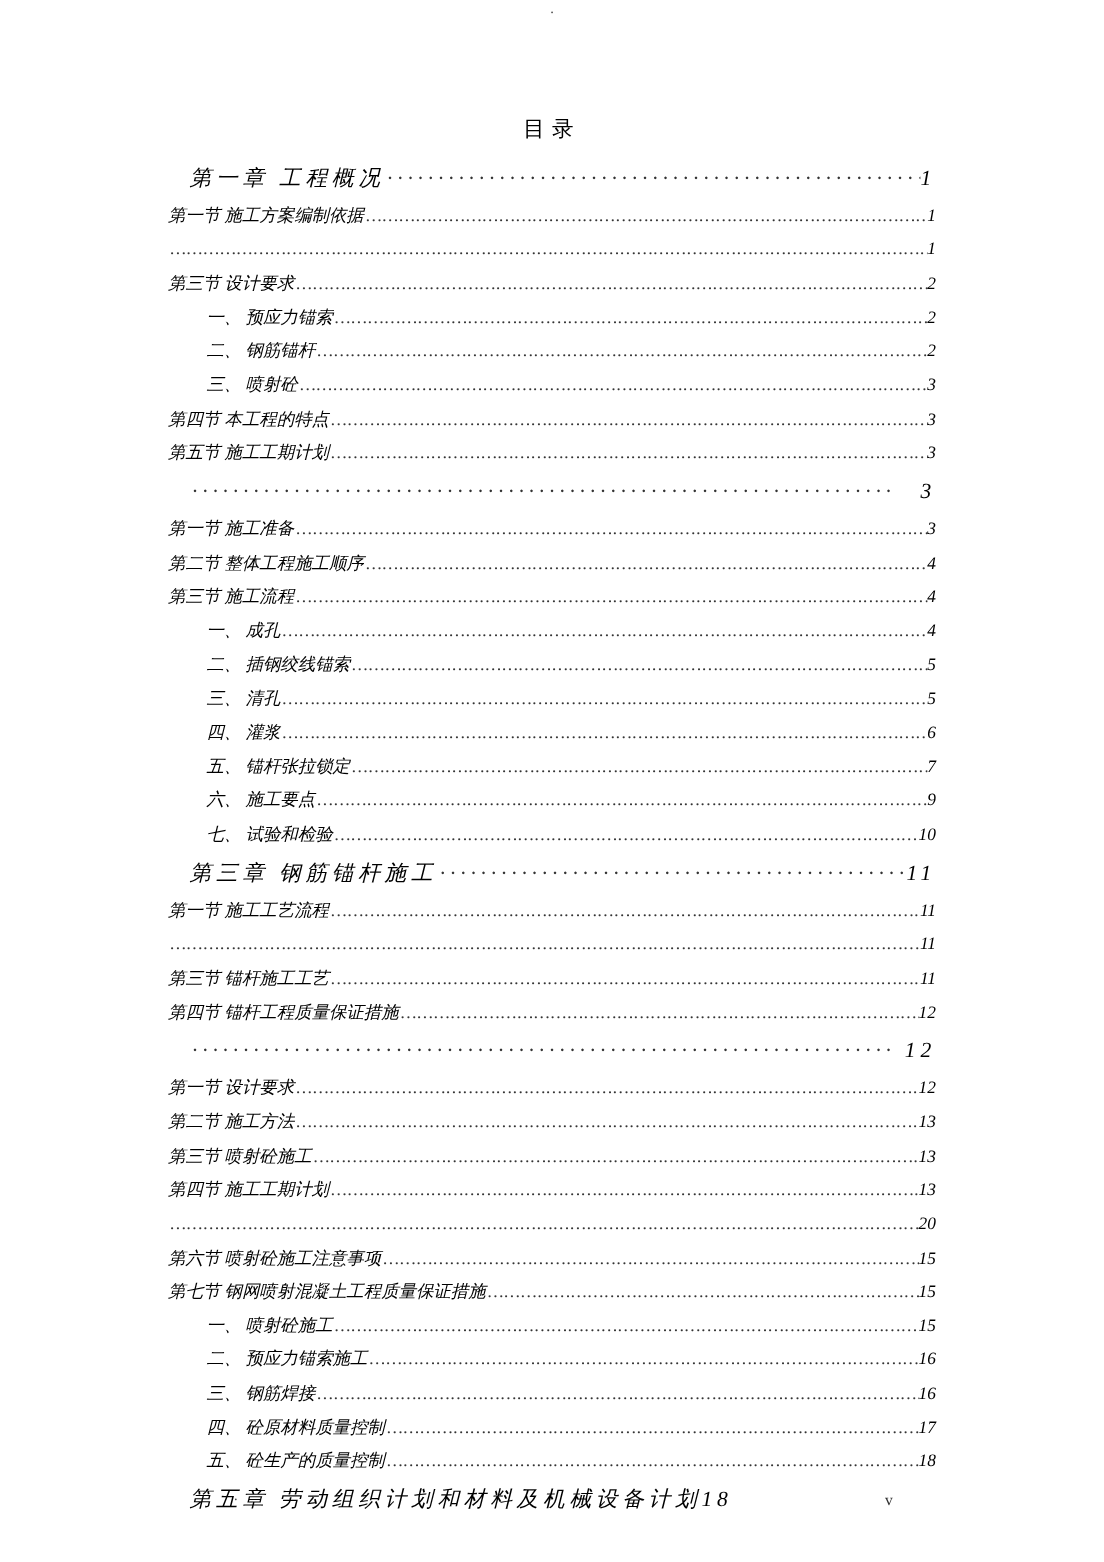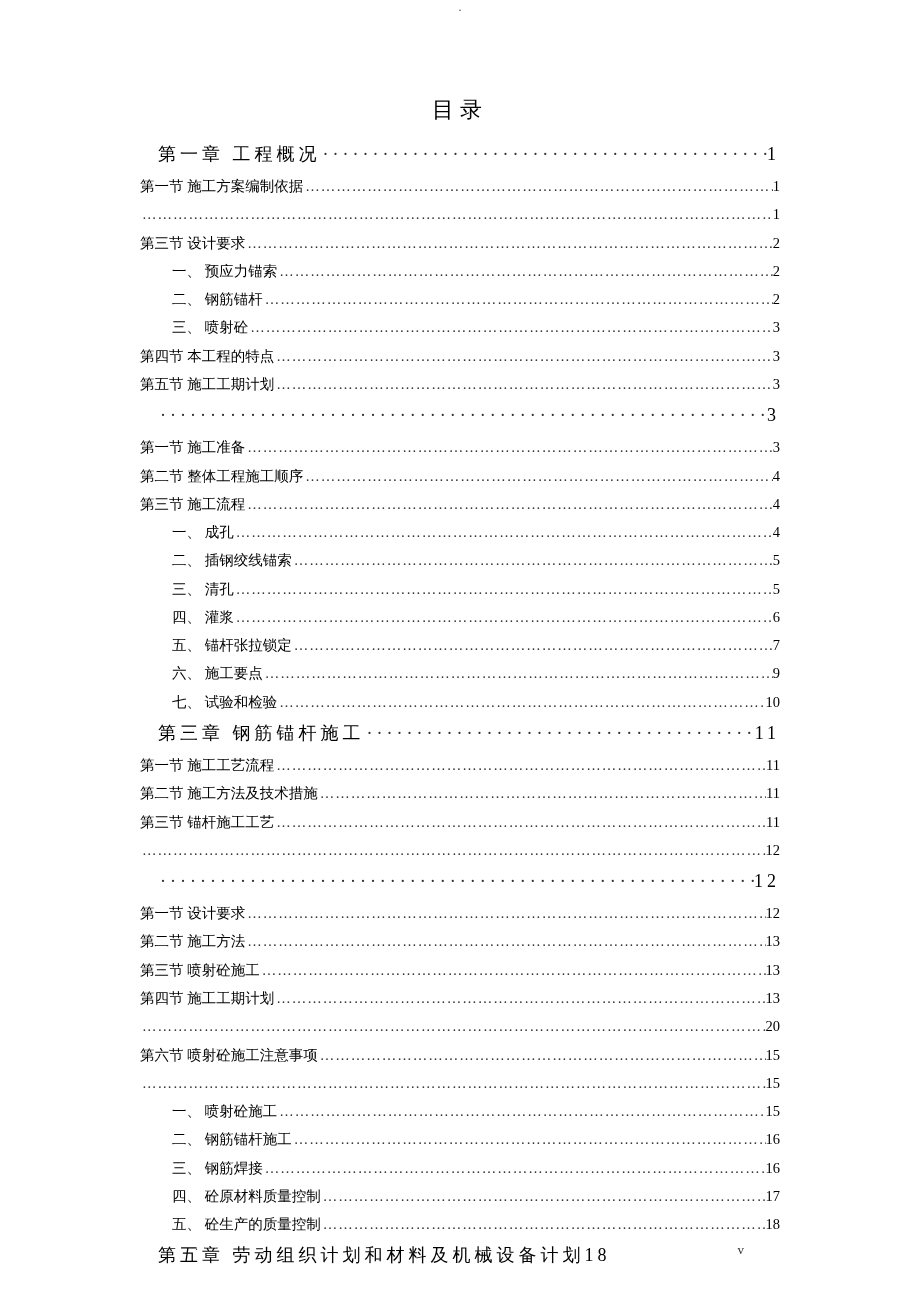--- a/index.html
+++ b/index.html
@@ -15,31 +15,32 @@
       padding: 60px 140px 60px 140px;
     }
     .top-dot {
       text-align: center;
       font-size: 12px;
       color: #444;
       margin-bottom: 20px;
     }
     .title {
       text-align: center;
-      font-size: 22px;
+      font-size: 18px;
       font-family: "KaiTi", "楷体", serif;
       letter-spacing: 6px;
       margin-bottom: 12px;
     }
     .toc-line {
       display: flex;
       align-items: center;
       font-size: 14.5px;
       line-height: 1.95;
       white-space: nowrap;
+      font-style: italic;
     }
     .toc-line.chapter {
       font-size: 18px;
       font-family: "KaiTi", "楷体", serif;
       letter-spacing: 4px;
       font-weight: normal;
     }
     .toc-line .label {
       flex: 0 0 auto;
     }
@@ -185,30 +186,30 @@
         <span class="label">第三章 钢筋锚杆施工</span>
         <span class="dots">·····································································</span>
         <span class="page">11</span>
       </div>
       <div class="toc-line indent-1">
         <span class="label">第一节 施工工艺流程</span>
         <span class="dots">……………………………………………………………………………………………………………………………………</span>
         <span class="page">11</span>
       </div>
       <div class="toc-line indent-1">
-        <span class="label">第二节 施工方法及技术措施</span>
         <span class="dots">……………………………………………………………………………………………………………………………………</span>
         <span class="page">11</span>
       </div>
       <div class="toc-line indent-1">
         <span class="label">第三节 锚杆施工工艺</span>
         <span class="dots">……………………………………………………………………………………………………………………………………</span>
         <span class="page">11</span>
       </div>
       <div class="toc-line indent-1">
+        <span class="label">第四节 锚杆工程质量保证措施</span>
         <span class="dots">……………………………………………………………………………………………………………………………………</span>
         <span class="page">12</span>
       </div>
       <div class="toc-line chapter indent-0">
         <span class="dots">·····································································</span>
         <span class="page">12</span>
       </div>
       <div class="toc-line indent-1">
         <span class="label">第一节 设计要求</span>
         <span class="dots">……………………………………………………………………………………………………………………………………</span>
@@ -232,30 +233,31 @@
       <div class="toc-line indent-1">
         <span class="dots">……………………………………………………………………………………………………………………………………</span>
         <span class="page">20</span>
       </div>
       <div class="toc-line indent-1">
         <span class="label">第六节 喷射砼施工注意事项</span>
         <span class="dots">……………………………………………………………………………………………………………………………………</span>
         <span class="page">15</span>
       </div>
       <div class="toc-line indent-1">
+        <span class="label">第七节 钢网喷射混凝土工程质量保证措施</span>
         <span class="dots">……………………………………………………………………………………………………………………………………</span>
         <span class="page">15</span>
       </div>
       <div class="toc-line indent-2">
         <span class="label">一、 喷射砼施工</span>
         <span class="dots">……………………………………………………………………………………………………………………………………</span>
         <span class="page">15</span>
       </div>
       <div class="toc-line indent-2">
-        <span class="label">二、 钢筋锚杆施工</span>
+        <span class="label">二、 预应力锚索施工</span>
         <span class="dots">……………………………………………………………………………………………………………………………………</span>
         <span class="page">16</span>
       </div>
       <div class="toc-line indent-2">
         <span class="label">三、 钢筋焊接</span>
         <span class="dots">……………………………………………………………………………………………………………………………………</span>
         <span class="page">16</span>
       </div>
       <div class="toc-line indent-2">
         <span class="label">四、 砼原材料质量控制</span>

